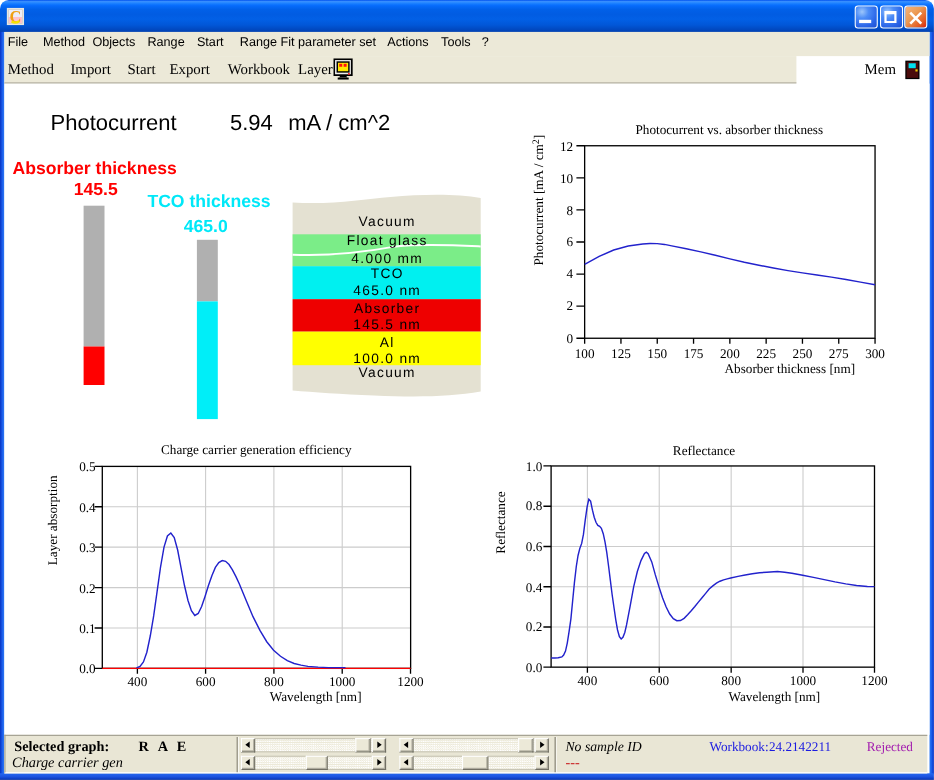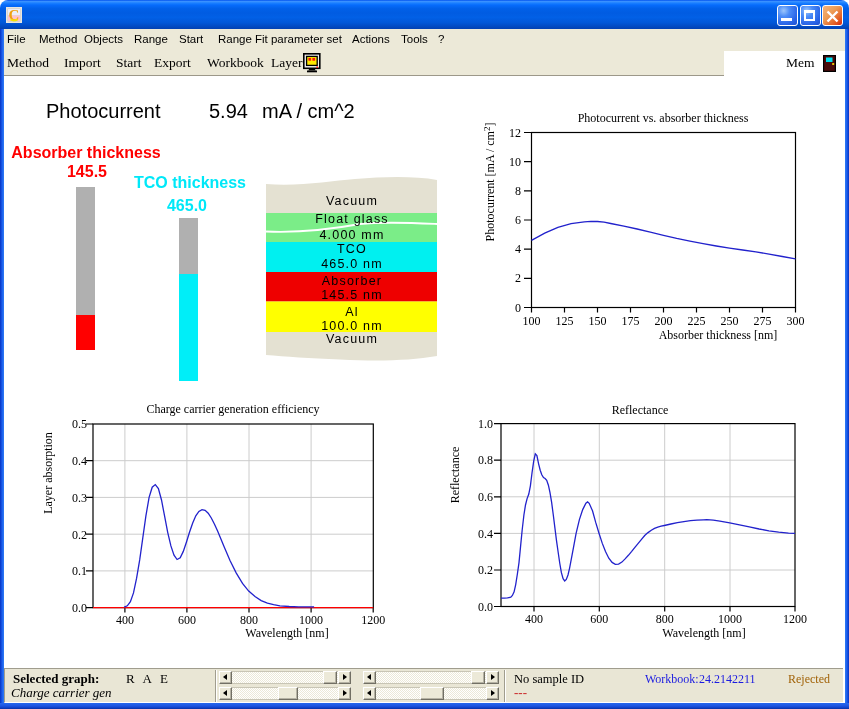--- a/index.html
+++ b/index.html
@@ -217,21 +217,21 @@
 <text x="534" y="623">400</text>
         <text x="599.3" y="623">600</text>
         <text x="664.7" y="623">800</text>
 <text x="730" y="623">1000</text>
         <text x="795" y="623">1200</text>
 </g>
 <polyline points="501.0,598.1 504.3,598.1 507.5,597.9 510.8,597.2 512.4,595.5 514.1,591.9 515.7,584.6 517.3,574.5 519.0,562.6 520.6,546.1 522.2,529.7 523.9,515.0 525.5,505.0 527.1,498.6 528.8,494.0 530.4,485.8 532.0,473.0 533.7,461.1 535.3,453.8 536.9,455.6 538.6,463.8 540.2,470.2 541.8,474.8 543.5,477.6 545.1,478.5 546.7,480.3 548.4,485.2 550.0,492.7 551.6,502.2 553.3,515.0 554.9,527.9 556.5,540.7 558.2,552.5 559.8,563.5 561.4,572.7 563.1,578.7 564.7,580.9 566.3,579.4 568.0,575.0 569.6,568.1 572.9,550.7 576.1,533.3 579.4,519.6 582.7,509.6 585.9,503.2 587.6,501.9 589.2,503.3 592.5,510.8 595.7,522.4 599.0,533.3 602.3,543.4 605.5,551.6 608.8,558.2 612.1,562.4 615.3,564.3 618.6,564.1 621.9,562.1 625.1,558.9 628.4,555.3 631.7,551.4 634.9,547.4 638.2,543.4 641.5,539.4 644.7,535.5 648.0,532.6 651.3,530.2 654.5,528.4 657.8,527.1 661.1,526.2 664.3,525.5 670.9,524.0 677.4,522.7 683.9,521.6 690.5,520.7 697.0,520.2 703.5,519.8 706.8,519.6 713.3,520.2 719.9,521.1 729.7,522.9 739.5,524.9 749.3,526.9 759.1,529.0 768.9,530.8 778.7,532.2 788.5,533.2 795.0,533.3" fill="none" stroke="#2222cc" stroke-width="1.3"></polyline>
 </svg>
 <div class="abs" id="status">
  <span class="abs" style="left:8px;top:2px;font-weight:bold">Selected graph:</span>
- <span class="abs" style="left:121px;top:2px;font-weight:normal;word-spacing:5.4px">R A E</span>
+ <span class="abs" style="left:121px;top:2px;font-weight:bold;word-spacing:5.4px">R A E</span>
  <span class="abs" style="left:6px;top:16px;font-style:italic;white-space:nowrap;width:107px;overflow:hidden">Charge carrier gen</span>
  <div class="groove" style="left:210px;top:1px;height:32px"></div>
 
  <div class="sbar" style="left:214px;top:2px;width:132px"></div>
  <div class="sbtn" style="left:214px;top:2px"></div>
       <div class="tri-l" style="left:218px;top:5px"></div>
  <div class="thumb" style="left:318px;top:2px"></div>
  <div class="sbtn" style="left:333px;top:2px"></div>
       <div class="tri-r" style="left:338px;top:5px"></div>
 
@@ -249,18 +249,18 @@
  <div class="sbtn" style="left:333px;top:18px"></div>
       <div class="tri-r" style="left:338px;top:21px"></div>
 
  <div class="sbar" style="left:358px;top:18px;width:136px"></div>
  <div class="sbtn" style="left:358px;top:18px"></div>
       <div class="tri-l" style="left:362px;top:21px"></div>
  <div class="thumb" style="left:415px;top:18px;width:24px"></div>
  <div class="sbtn" style="left:481px;top:18px"></div>
       <div class="tri-r" style="left:486px;top:21px"></div>
  <div class="groove" style="left:499px;top:1px;height:32px"></div>
- <span class="abs" style="left:509px;top:3px;font-size:12.5px">No sample ID</span>
+ <span class="abs" style="left:509px;top:3px;font-style:italic;font-size:12.5px">No sample ID</span>
  <span class="abs" style="left:509px;top:16px;color:#cc3333;font-weight:bold">---</span>
  <span class="abs" style="left:640px;top:3px;color:#1b1be0;font-size:12px">Workbook:</span>
  <span class="abs" style="left:694px;top:3px;color:#1b1be0;font-size:12px">24.2142211</span>
- <span class="abs" style="left:783px;top:3px;color:#a16207;font-size:12px">Rejected</span>
+ <span class="abs" style="left:783px;top:3px;color:#a21caf;font-size:12px">Rejected</span>
 </div>
 </div>
 </body></html>

